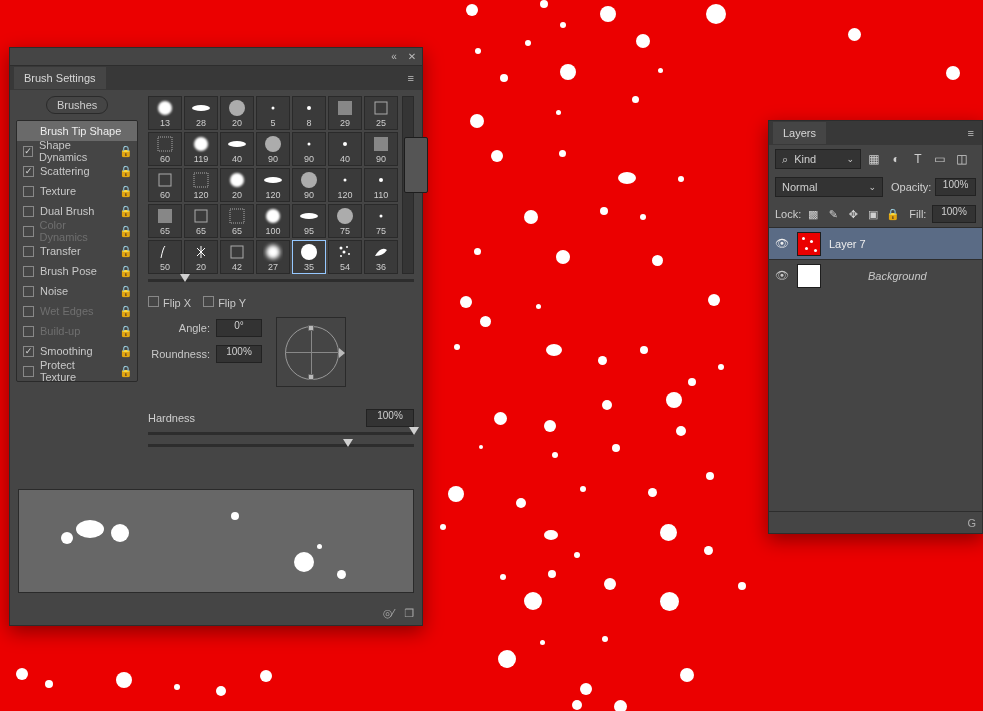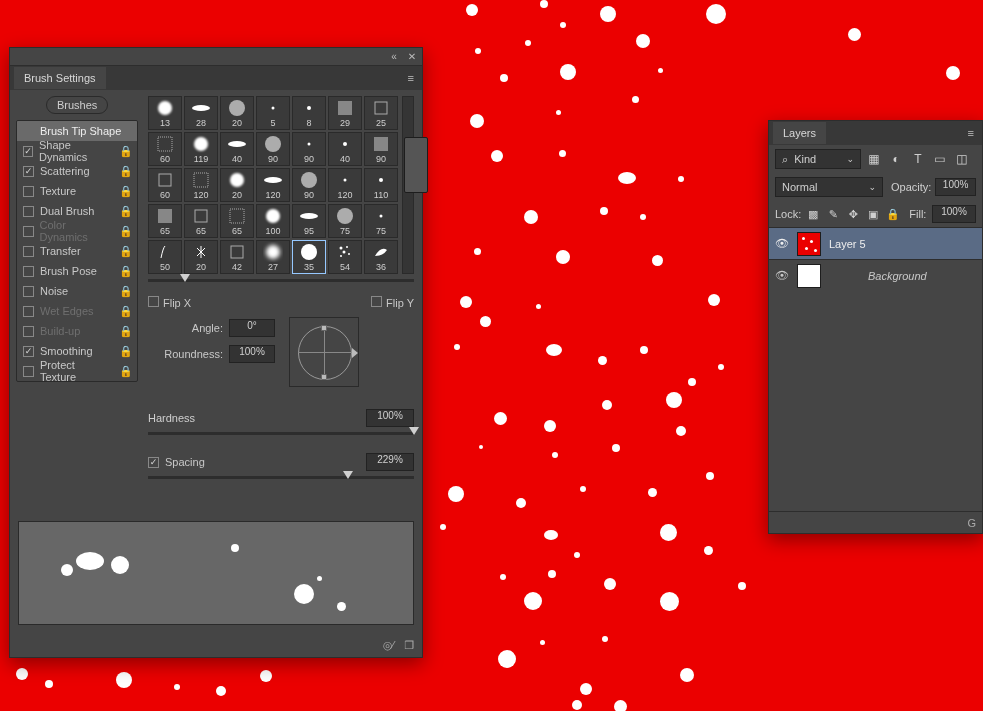--- a/index.html
+++ b/index.html
@@ -39,27 +39,27 @@
 .tips-scroll { width: 12px; background: #353535; border: 1px solid #2a2a2a; margin-left: 4px; position: relative; }
 .tips-scroll .thumb { position: absolute; left: 1px; right: 1px; top: 40px; height: 56px; background: #555; border-radius: 2px; }
 
 .kv { display: flex; align-items: center; margin-top: 10px; gap: 8px; }
 .kv label { width: 62px; color: #cfcfcf; }
 .kv .val { width: 48px; height: 18px; background: #333; border: 1px solid #222; color: #d0d0d0; text-align: center; font-size: 10px; margin-left: auto; }
 .slider { position: relative; height: 10px; margin: 2px 0 0 0; }
 .slider .track { position: absolute; left: 0; right: 0; top: 3px; height: 3px; background: #2d2d2d; }
 .slider .knob { position: absolute; top: -2px; width: 0; height: 0; border-left: 5px solid transparent; border-right: 5px solid transparent; border-top: 8px solid #d0d0d0; transform: translateX(-5px); }
 
-.flip-row { display: flex; align-items: center; gap: 12px; margin-top: 10px; justify-content: space-between; }
+.flip-row { display: flex; align-items: center; gap: 12px; margin-top: 10px; }
 .flip-row .chk { width: 11px; height: 11px; border: 1px solid #888; display: inline-block; margin-right: 4px; }
 
 .angle-block { display: flex; gap: 14px; margin-top: 8px; }
 .angle-fields { display: flex; flex-direction: column; gap: 8px; padding-top: 2px; }
 .angle-fields .row { display: flex; align-items: center; gap: 6px; justify-content: flex-end; }
-.angle-fields label { width: 62px; text-align: right; margin-left: 13px; }
+.angle-fields label { width: 62px; text-align: right; }
 .angle-fields .val { width: 46px; height: 18px; background: #333; border: 1px solid #222; text-align: center; font-size: 10px; color: #d0d0d0; }
 .angle-dial { width: 70px; height: 70px; border: 1px solid #2a2a2a; position: relative; }
 .angle-dial .circle { position: absolute; left: 8px; top: 8px; width: 54px; height: 54px; border: 1px solid #999; border-radius: 50%; }
 .angle-dial .vline { position: absolute; left: 34px; top: 8px; width: 1px; height: 54px; background: #888; }
 .angle-dial .hline { position: absolute; top: 34px; left: 8px; height: 1px; width: 54px; background: #888; }
 .angle-dial .arrow { position: absolute; right: 0; top: 30px; width: 0; height: 0; border-top: 5px solid transparent; border-bottom: 5px solid transparent; border-left: 6px solid #bbb; }
 .angle-dial .dot1 { position: absolute; left: 31px; top: 7px; width: 6px; height: 6px; background: #bbb; border: 1px solid #666; border-radius: 1px; }
 .angle-dial .dot2 { position: absolute; left: 31px; top: 56px; width: 6px; height: 6px; background: #bbb; border: 1px solid #666; border-radius: 1px; }
 
 .spacing-row { display: flex; align-items: center; gap: 6px; margin-top: 14px; }
@@ -588,25 +588,20 @@
 
       <div class="kv" style="margin-top:22px">
         <label>Hardness</label>
         <span class="val">100%</span>
       </div>
       <div class="slider">
           <div class="track"></div>
           <div class="knob" style="left:100%"></div>
         </div>
 
-      <div class="spacing-row">
-        <span class="chk on"></span>
-        <span>Spacing</span>
-        <span class="val">229%</span>
-      </div>
       <div class="slider">
           <div class="track"></div>
           <div class="knob" style="left:75%"></div>
         </div>
     </div>
   </div>
 
   <div class="preview">
     <div class="p" style="left:42px;top:42px;width:12px;height:12px"></div>
     <div class="p" style="left:57px;top:30px;width:28px;height:18px"></div>
@@ -655,21 +650,21 @@
     <span class="lock-ic">✥</span>
     <span class="lock-ic">▣</span>
     <span class="lock-ic">🔒</span>
     <span class="lbl">Fill:</span>
     <span class="pct">100%</span>
   </div>
   <div id="layer-items">
       <div class="layer-item sel">
         <span class="eye">👁</span>
         <span class="thumb red"></span>
-        <span class="layer-name">Layer 5</span>
+        <span class="layer-name">Layer 7</span>
       </div>
       <div class="layer-item">
         <span class="eye">👁</span>
         <span class="thumb"></span>
         <span class="layer-name bg">Background</span>
       </div>
     </div>
   <div class="lp-spacer"></div>
   <div class="lp-footer">
     <span>G</span>

